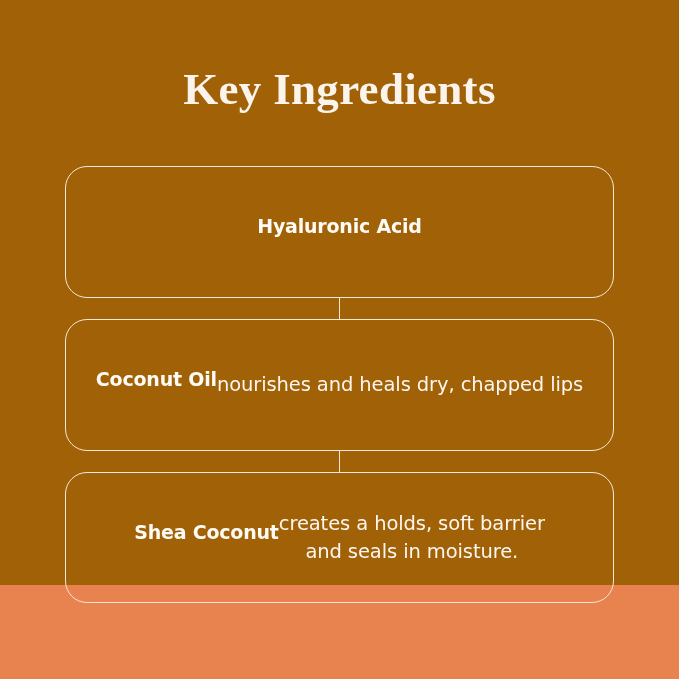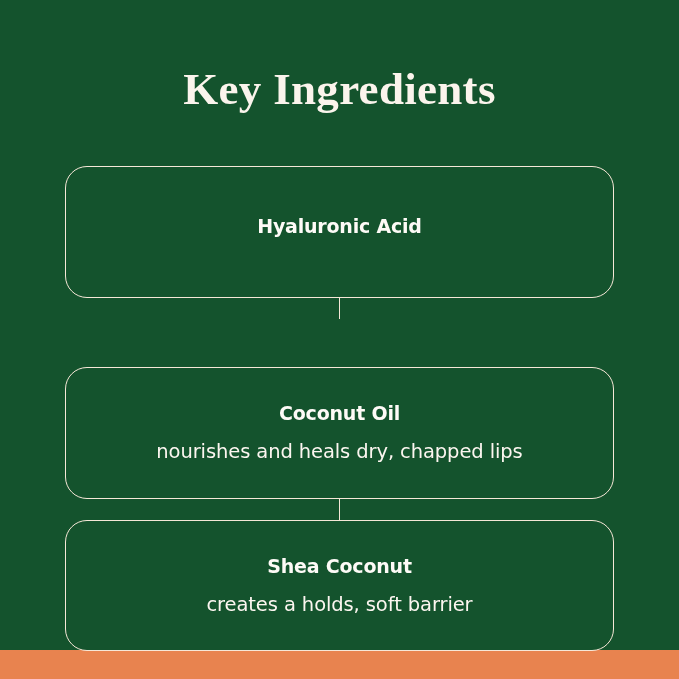--- a/index.html
+++ b/index.html
@@ -9,22 +9,22 @@
   body {
     width: 679px;
     height: 679px;
     background: #E8834F;
     font-family: "Liberation Sans", sans-serif;
     overflow: hidden;
   }
   .poster {
     position: relative;
     width: 679px;
-    height: 650px;
-    background: #14532d;
+    height: 585px;
+    background: #a16207;
     box-sizing: border-box;
   }
   .page-title {
     position: absolute;
     top: 62px;
     left: 0;
     width: 679px;
     text-align: center;
     font-family: "Liberation Serif", "DejaVu Serif", serif;
     font-weight: 700;
@@ -41,27 +41,27 @@
     width: 549px;
   }
   .card {
     position: relative;
     box-sizing: border-box;
     width: 549px;
     border: 1px solid #F6E7D7;
     border-radius: 22px;
     background: transparent;
     display: flex;
-    flex-direction: column;
+    flex-direction: row;
     align-items: center;
     justify-content: center;
     text-align: center;
   }
   .card-1 { height: 132px; }
-  .card-2 { height: 132px; margin-top: 48px; }
+  .card-2 { height: 132px; }
   .card-3 { height: 131px; }
 
   .connector {
     width: 549px;
     height: 21px;
     position: relative;
   }
   .connector::after {
     content: "";
     position: absolute;
@@ -119,17 +119,18 @@
         <span class="ln">nourishes and heals dry, chapped lips</span>
       </div>
     </div>
 
     <div class="connector"></div>
 
     <div class="card card-3">
       <div class="card-heading">Shea Coconut</div>
       <div class="card-body">
         <span class="ln">creates a holds, soft barrier</span>
+        <span class="ln">and seals in moisture.</span>
       </div>
     </div>
 
   </div>
 </div>
 
 </body></html>

